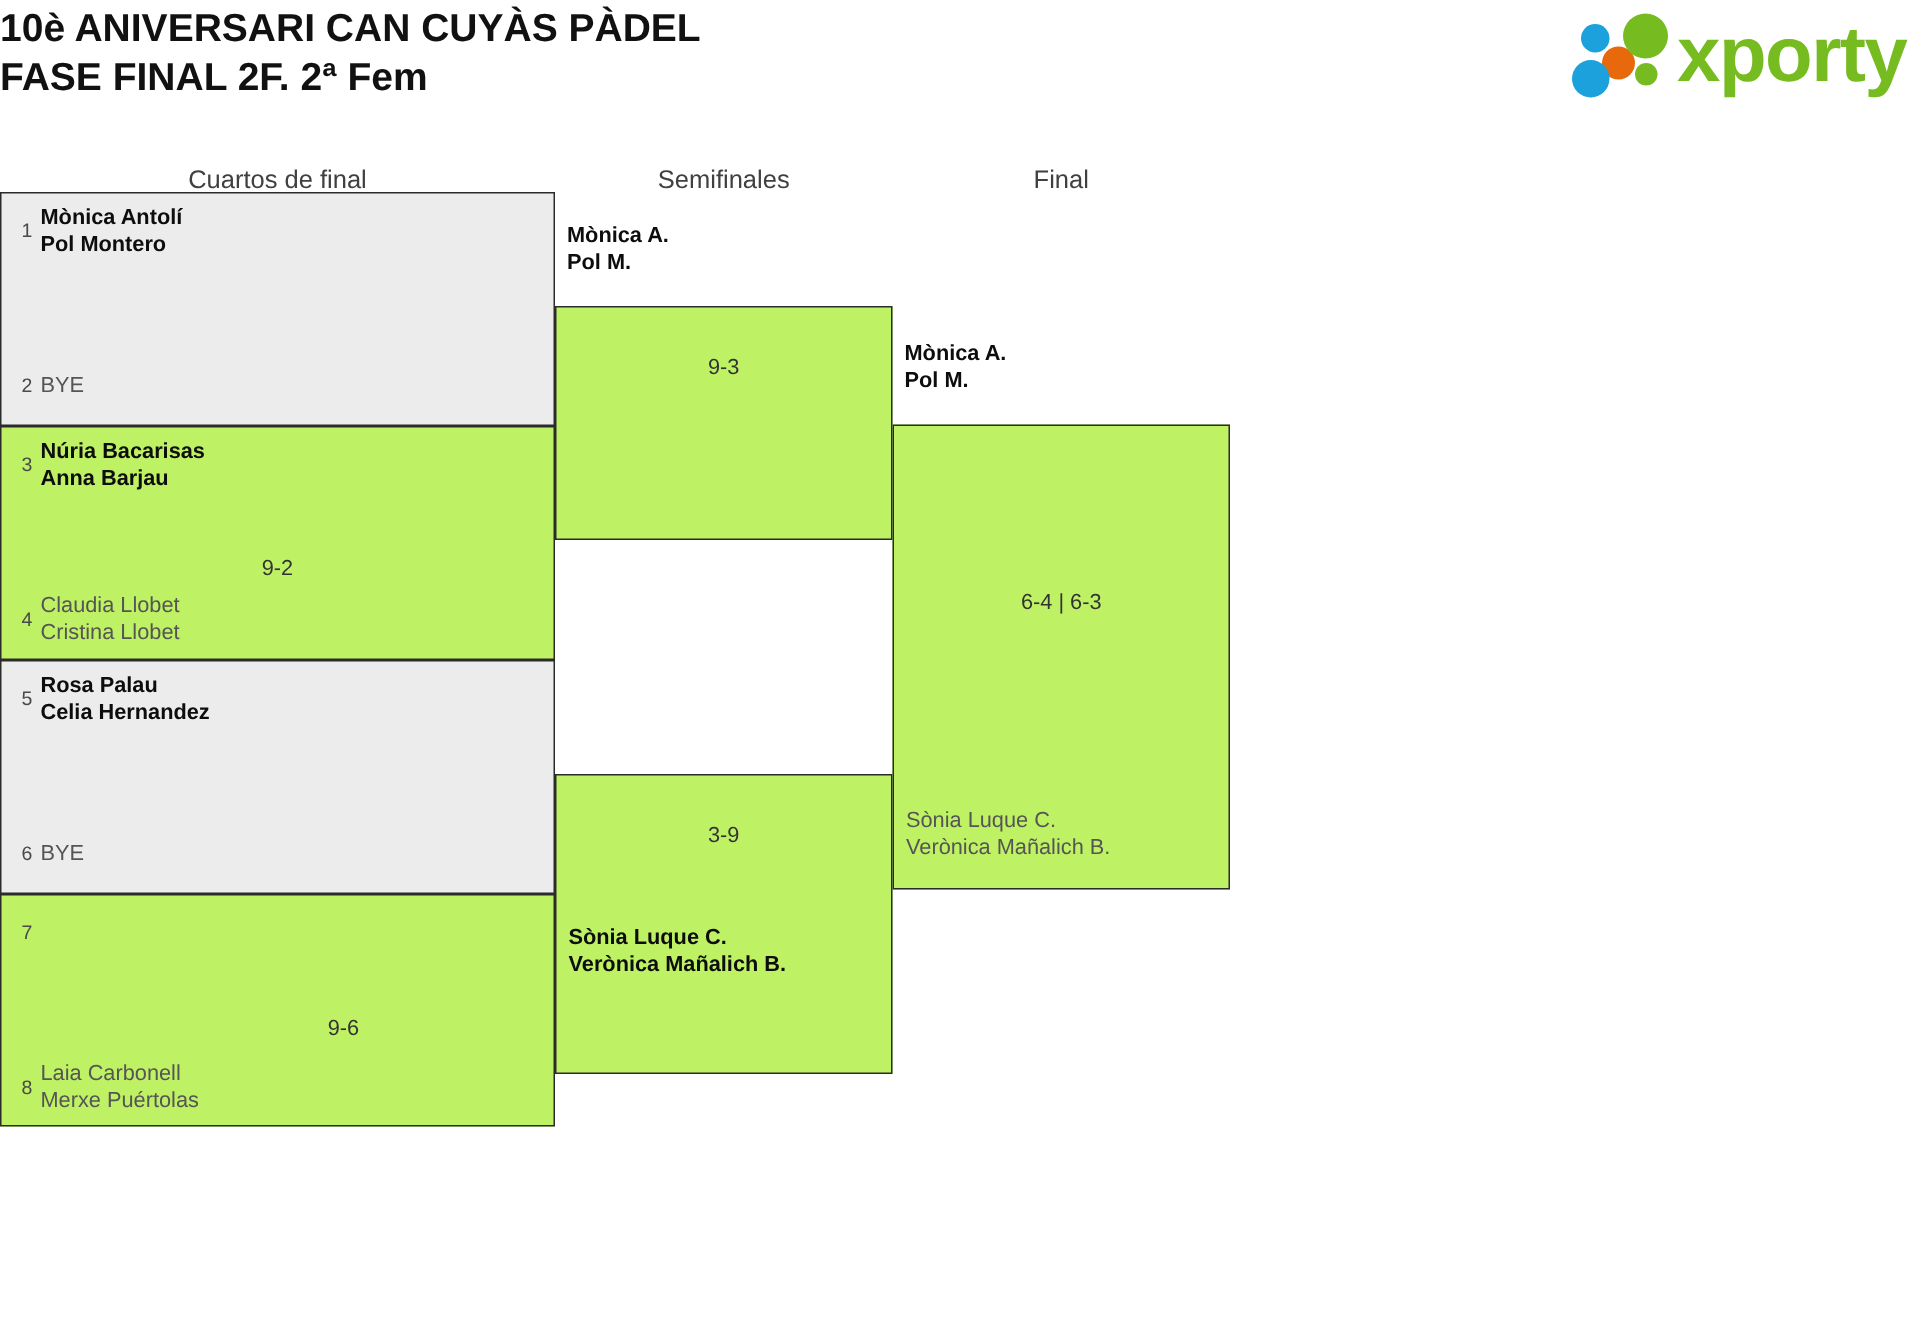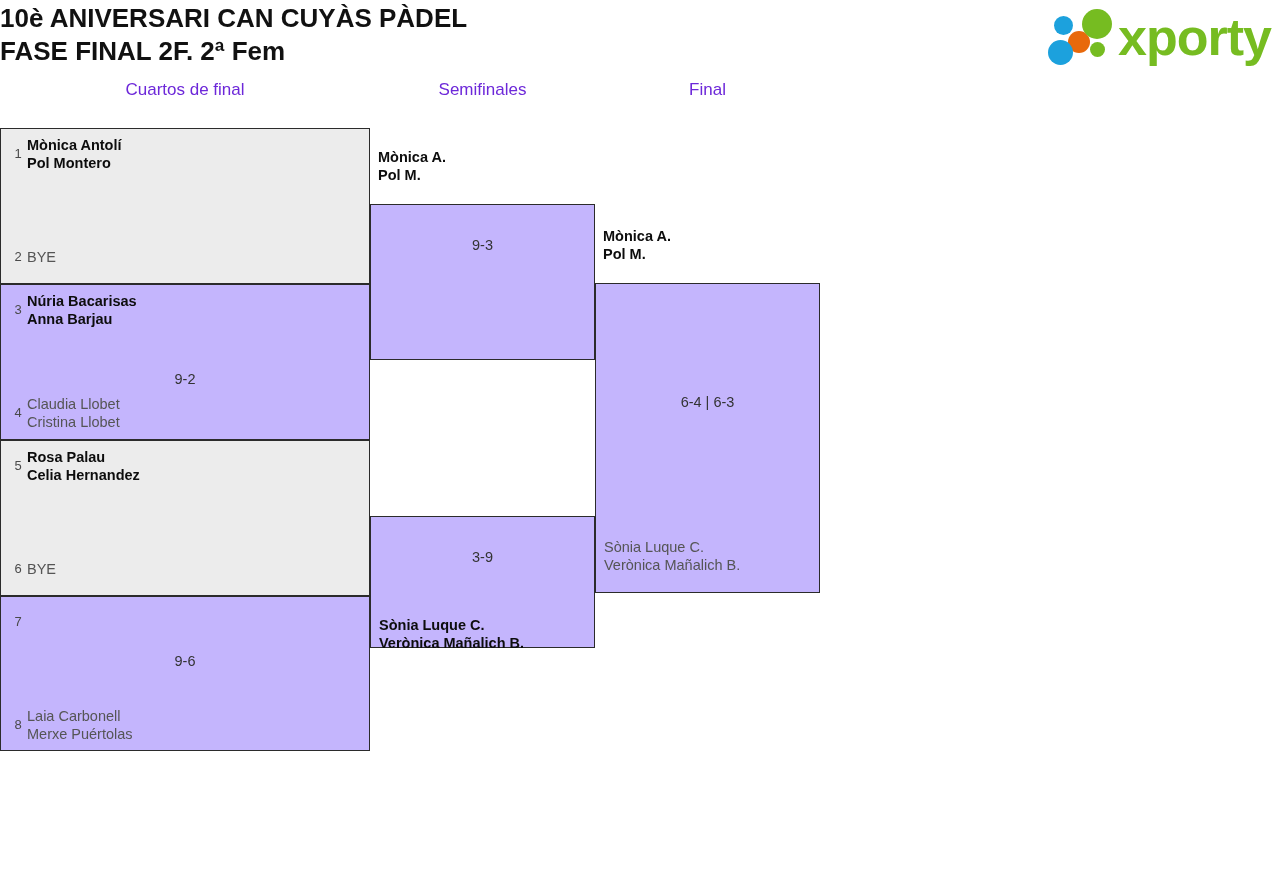--- a/index.html
+++ b/index.html
@@ -44,39 +44,39 @@
     top: 2px;
     font-size: 52px;
     font-weight: 700;
     line-height: 58px;
     letter-spacing: -1px;
   }
 
   
   .round-header {
     position: absolute;
-    top: 78px;
+    top: 108px;
     font-size: 17px;
     font-weight: 400;
-    color: #6d28d9;
+    color: #404040;
     text-align: center;
     line-height: 24px;
   }
   #round-header-0 { left: 0px;   width: 370px; }
   #round-header-1 { left: 370px; width: 225px; }
   #round-header-2 { left: 595px; width: 225px; }
 
   
   #bracket { position: absolute; left: 0; top: 0; width: 1280px; height: 883px; }
 
   .match {
     position: absolute;
     box-sizing: border-box;
     border: 1px solid #2b2b2b;
-    background: #c4b5fd;
+    background: #bef264;
   }
   .match.shaded { background: #ececec; }
 
   .competitor {
     position: absolute;
     left: 0;
     box-sizing: border-box;
     padding-left: 8px;
     display: flex;
     align-items: flex-start;
@@ -189,37 +189,37 @@
     <div class="competitor single" style="top:110px; height:40px;">
       <span class="seed">6</span>
       <span class="players">BYE</span>
     </div>
   </div>
 
   <div class="match r1" style="top:596px; height:155px;">
     <div class="competitor winner" style="top:7px; height:56px;">
       <span class="seed">7</span>
     </div>
-    <div class="score" style="top:55px; left:0; width:368px;">9-6</div>
+    <div class="score" style="top:80px; left:0; width:368px;padding-left:44px;">9-6</div>
     <div class="competitor" style="top:110px; height:48px;">
       <span class="seed">8</span>
       <span class="players">Laia Carbonell
 Merxe Puértolas</span>
     </div>
   </div>
 
   <div class="above" style="left:370px; top:148px; width:222px; height:40px;">
     <span class="players" style="color:#0d0d0d; font-weight:700;">Mònica A.
 Pol M.</span>
   </div>
   <div class="match r2" style="top:204px; height:156px;">
     <div class="score" style="top:31px; left:0; width:223px;">9-3</div>
   </div>
 
-  <div class="match r2" style="top:516px; height:132px;">
+  <div class="match r2" style="top:516px; height:200px;">
     <div class="score" style="top:31px; left:0; width:223px;">3-9</div>
     <div class="competitor" style="top:99px; height:48px;">
       <span class="players" style="color:#0d0d0d; font-weight:700;">Sònia Luque C.
 Verònica Mañalich B.</span>
     </div>
   </div>
 
   <div class="above" style="left:595px; top:227px; width:222px; height:40px;">
     <span class="players" style="color:#0d0d0d; font-weight:700;">Mònica A.
 Pol M.</span>

